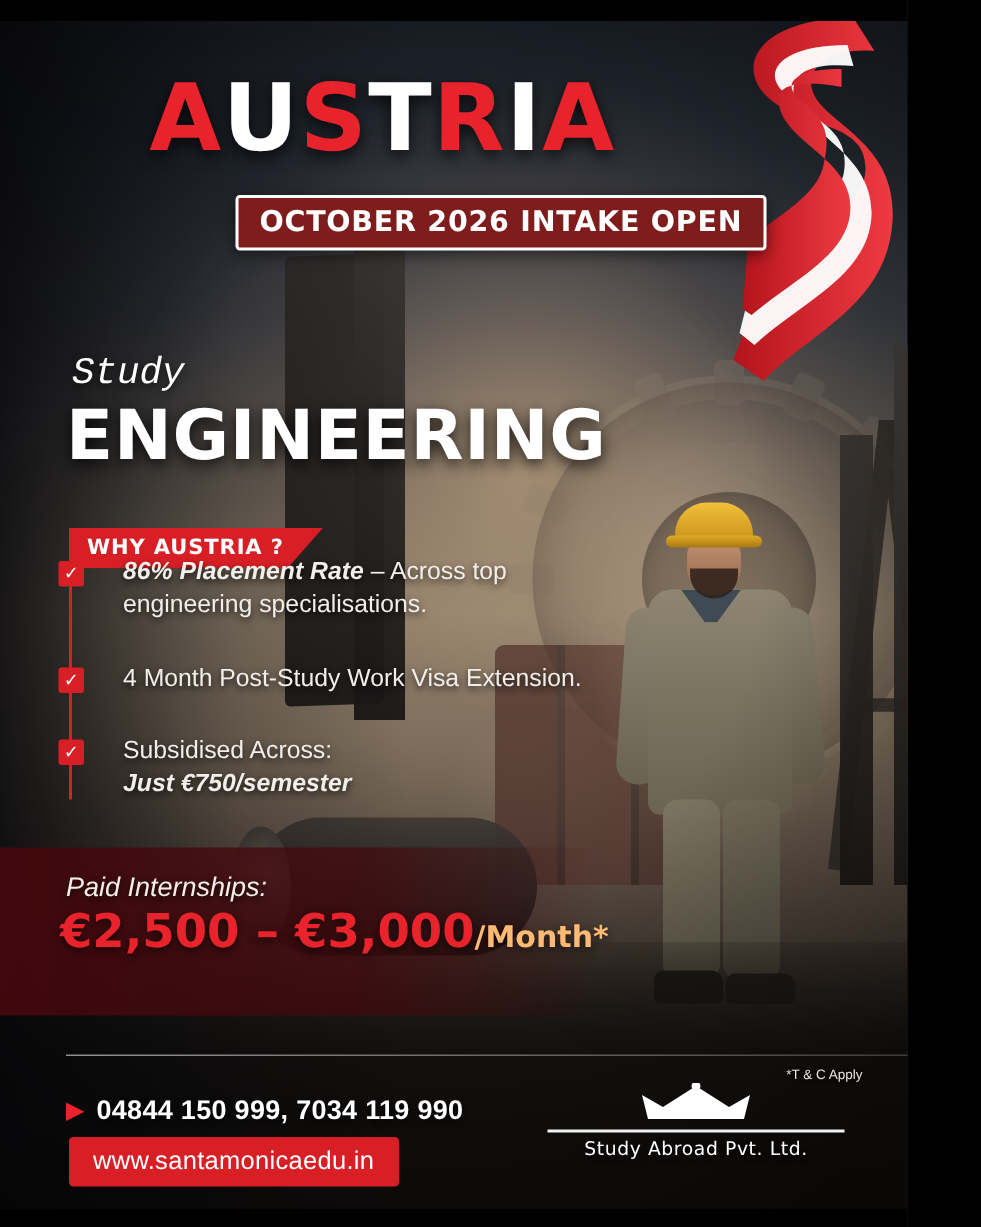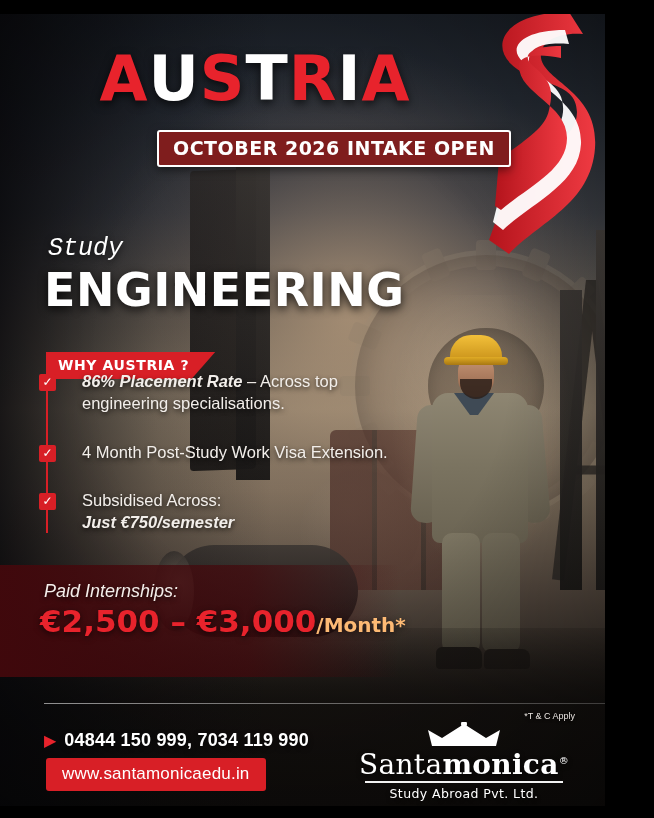--- a/index.html
+++ b/index.html
@@ -463,22 +463,19 @@
     <span class="phone-arrow">▶</span>
     <span class="phone-text">04844 150 999, 7034 119 990</span>
   </div>
   <div class="web-bar">www.santamonicaedu.in</div>
 
   <div class="logo">
     <svg class="logo-crown" viewBox="0 0 80 26">
       <path d="M8 24 L4 8 L18 16 L40 2 L62 16 L76 8 L72 24 Z" fill="#ffffff"></path>
       <circle cx="40" cy="2" r="3" fill="#ffffff"></circle>
     </svg>
-    <div class="logo-name">
-      <span>Santa</span><span class="bold">monica</span><span class="reg">®</span>
-    </div>
     <div class="logo-rule"></div>
     <div class="logo-sub">Study Abroad Pvt. Ltd.</div>
   </div>
 
   <div class="top-bar"></div>
   <div class="bottom-bar"></div>
 </div>
 
 </body></html>

